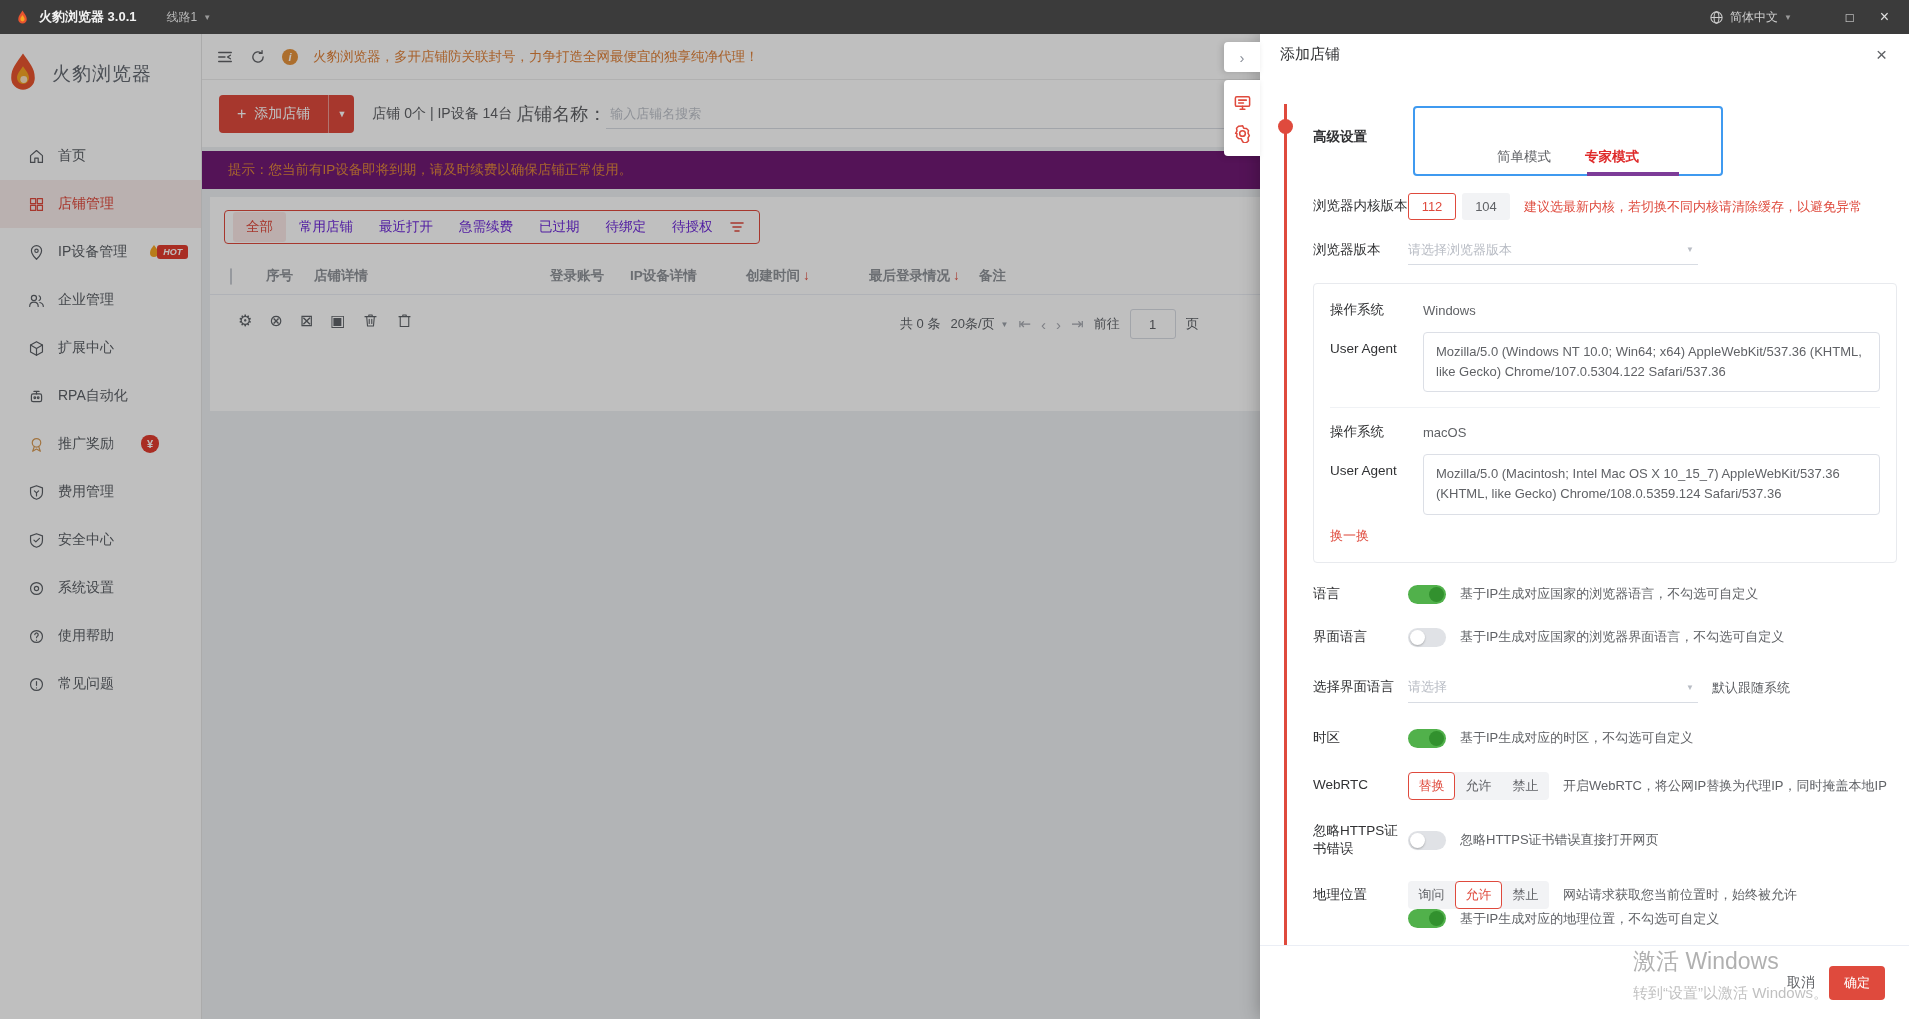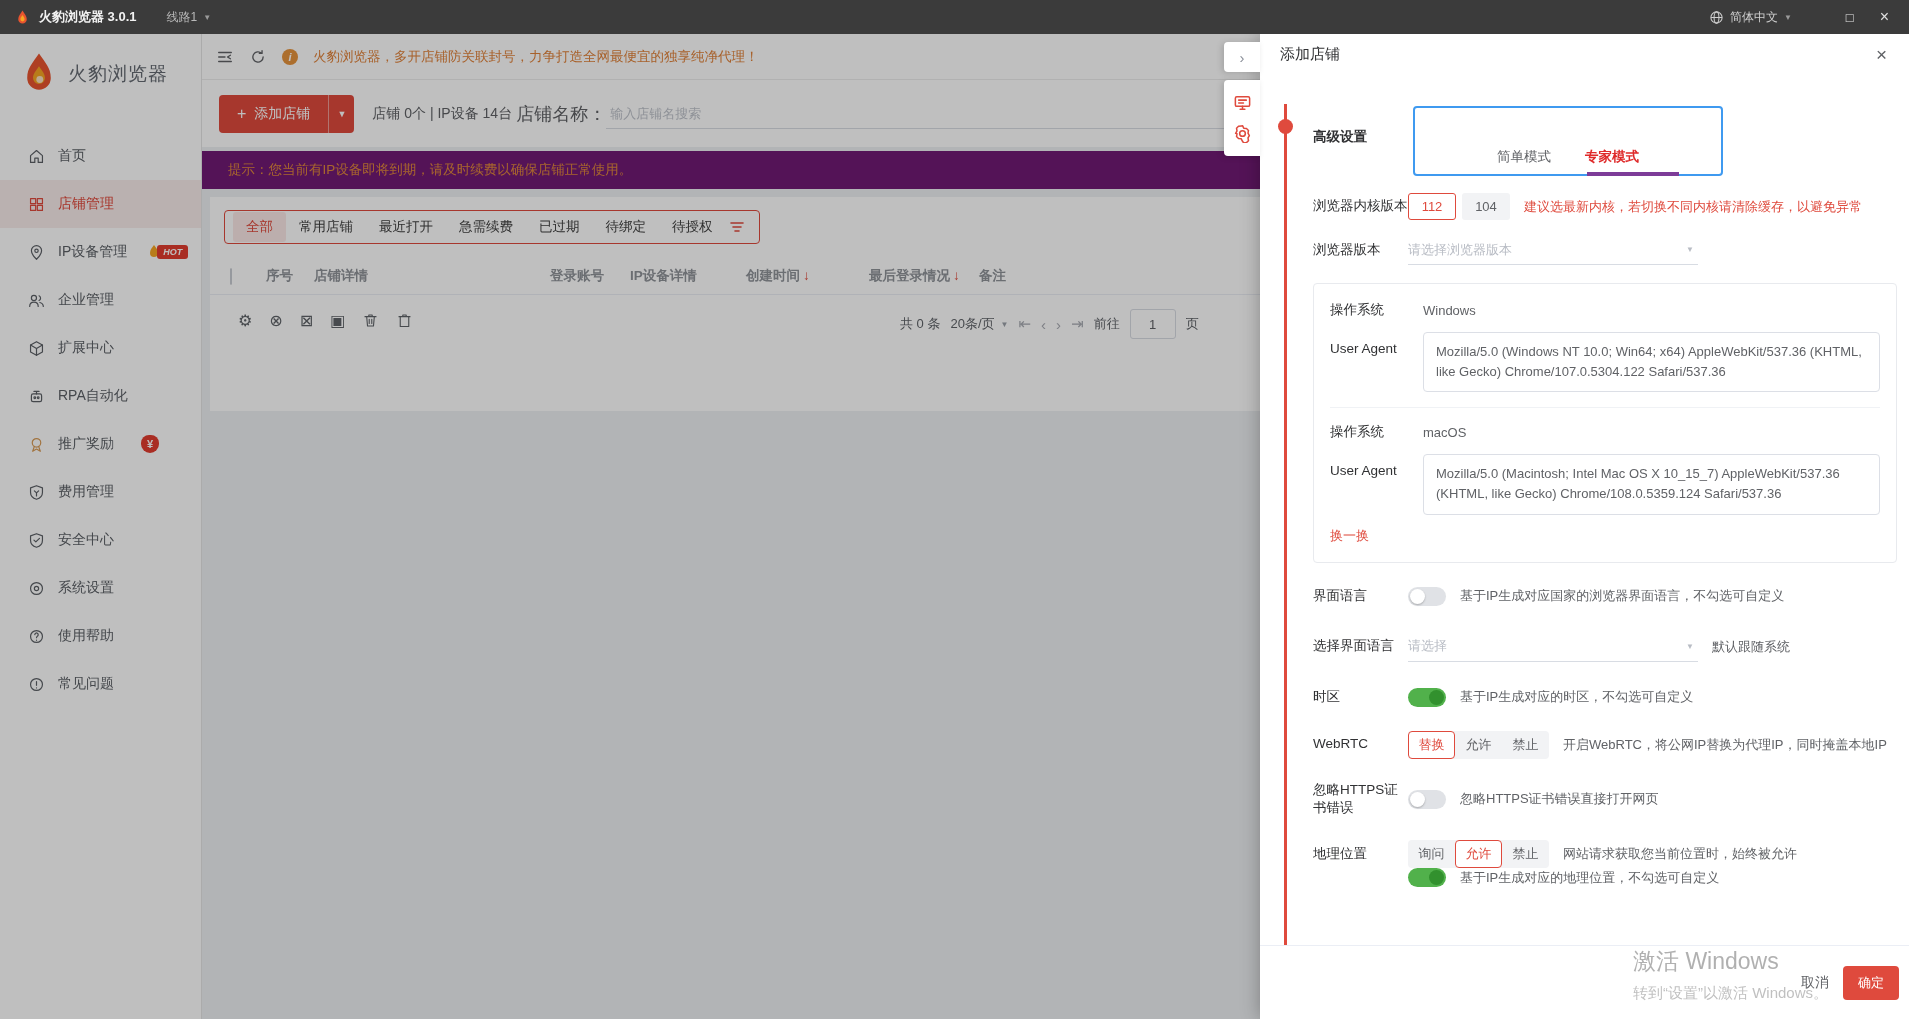--- a/index.html
+++ b/index.html
@@ -9,21 +9,21 @@
   
   .titlebar{position:absolute;left:0;top:0;right:0;height:34px;background:#3b3b3b;display:flex;align-items:center;padding:0 14px;z-index:200;color:#d9d9d9}
   .tb-title{font-weight:bold;font-size:13px;color:#f2f2f2;margin-left:8px}
   .tb-line{margin-left:30px;font-size:12px;color:#b9b9b9;display:flex;align-items:center;gap:6px}
   .tb-right{margin-left:auto;display:flex;align-items:center;gap:8px}
   .tb-lang{display:flex;align-items:center;gap:6px;font-size:12px;color:#cfcfcf}
   .tb-win{display:flex;align-items:center;gap:26px;margin-left:46px;padding-right:6px;color:#e0e0e0}
   .caret{font-size:8px;color:#9a9a9a}
   
   .sidebar{position:absolute;left:0;top:34px;bottom:0;width:202px;background:#fff;border-right:1px solid #e4e4e4;z-index:1}
-  .logo-area{height:80px;display:flex;align-items:center;padding-left:20px;gap:10px}
+  .logo-area{height:80px;display:flex;align-items:center;padding-left:4px;gap:10px}
   .logo-text{font-size:19px;color:#666b73;letter-spacing:1px}
   .nav{padding-top:18px}
   .nav-item{height:48px;display:flex;align-items:center;padding-left:28px;gap:13px;font-size:14px;color:#5c6066;cursor:pointer;position:relative}
   .nav-item.active{color:#df4a3d;background:#f9edeb}
   .nico{width:17px;height:17px;flex:none;stroke:currentColor;fill:none;stroke-width:1.4;stroke-linecap:round;stroke-linejoin:round}
   .hot-badge{display:inline-flex;align-items:center;margin-left:8px}
   .hot-tag{background:#e23c2f;color:#fff;font-size:9px;font-weight:bold;font-style:italic;padding:2px 6px;border-radius:3px;margin-left:-3px}
   .money-badge{width:18px;height:18px;border-radius:45% 45% 50% 50%;background:#e23c2f;color:#fff;font-size:11px;font-weight:bold;display:flex;align-items:center;justify-content:center;margin-left:14px}
   
   .main-topbar{position:absolute;left:202px;top:34px;right:0;height:46px;background:#fff;border-bottom:1px solid #ececec;display:flex;align-items:center;padding-left:14px;gap:15px;z-index:1}
@@ -35,21 +35,21 @@
   .add-main{background:#df4a3d;color:#fff;font-size:14px;padding:0 18px;height:38px;display:flex;align-items:center;gap:8px}
   .add-plus{font-size:16px}
   .add-caret{background:#df4a3d;border-left:1px solid rgba(255,255,255,.45);width:26px;display:flex;align-items:center;justify-content:center;color:#fff;font-size:9px}
   .counts{margin-left:18px;color:#606266;font-size:14px}
   .search-label{margin-left:4px;color:#606266;font-size:18px}
   .search-input{width:650px;border:none;outline:none;border-bottom:1px solid #d8dce3;height:30px;font-size:13px;color:#606266;background:transparent;padding:0 4px}
   .search-input::placeholder{color:#bfc3cb}
   .alert-bar{position:absolute;left:202px;top:151px;right:0;height:38px;background:#701a75;color:#e0883c;display:flex;align-items:center;padding-left:26px;font-size:13.5px;z-index:1}
   .content-card{position:absolute;left:210px;top:197px;right:0;height:214px;background:#fff;z-index:1}
   .filters{margin:13px 0 0 14px;display:inline-flex;align-items:center;border:1px solid #df4a3d;border-radius:4px;height:34px;padding:0 8px}
-  .filter{padding:0 13px;height:30px;line-height:30px;font-size:13.5px;color:#404040;cursor:pointer;border-radius:3px}
+  .filter{padding:0 13px;height:30px;line-height:30px;font-size:13.5px;color:#6d28d9;cursor:pointer;border-radius:3px}
   .filter.active{color:#df4a3d;background:rgba(223,74,61,.12)}
   .sort-ico{margin:0 6px 0 4px}
   .thead{display:flex;align-items:center;height:37px;border-bottom:1px solid #ebeef5;margin-top:14px;padding-left:20px;color:#8f9399;font-size:13.5px;font-weight:bold}
   .th{flex:none}
   .checkbox{width:14px;height:14px;border:1px solid #c9ccd3;border-radius:2px;background:#fff}
   .sort-arrow{color:#df4a3d;font-weight:normal;margin-left:3px}
   .empty-row{height:62px;border-bottom:1px solid #ebeef5;display:flex;align-items:center;justify-content:center;color:#8f9399;font-size:13.5px}
   .table-footer{position:relative;height:56px}
   .foot-icons{position:absolute;left:28px;top:16px;display:flex;align-items:center;gap:17px;color:#5f6368;font-size:16px}
   .fico{width:17px;height:17px;stroke:#5f6368;fill:none;stroke-width:1.3;stroke-linecap:round;stroke-linejoin:round}
@@ -94,21 +94,21 @@
   .change-link{color:#df4a3d;font-size:13px;margin-top:12px;cursor:pointer;display:inline-block}
   .sw{width:38px;height:19px;border-radius:10px;position:relative;flex:none;cursor:pointer}
   .sw::after{content:"";position:absolute;top:2px;width:15px;height:15px;border-radius:50%}
   .sw.on{background:#51b14b}
   .sw.on::after{right:2px;background:#32912e}
   .sw.off{background:#e0e2e6}
   .sw.off::after{left:2px;background:#fff;box-shadow:0 1px 2px rgba(0,0,0,.25)}
   .seg{display:flex;background:#f2f3f5;border-radius:4px}
   .seg-btn{min-width:47px;height:28px;display:flex;align-items:center;justify-content:center;font-size:13px;color:#606266;padding:0 8px;cursor:pointer}
   .seg-btn.active{background:#fff;border:1px solid #df4a3d;color:#df4a3d;border-radius:4px}
-  .drawer-footer{position:absolute;left:0;right:0;bottom:0;height:74px;border-top:1px solid #ebeef5;background:#fff;display:flex;align-items:center;justify-content:flex-end;padding:0 10px}
+  .drawer-footer{position:absolute;left:0;right:0;bottom:0;height:74px;border-top:1px solid #ebeef5;background:#fff;display:flex;align-items:center;justify-content:flex-end;padding:0 24px}
   .btn-cancel{color:#606266;font-size:14px;padding:8px 14px;cursor:pointer;background:none;border:none}
   .btn-confirm{background:#df4a3d;color:#fff;border:none;border-radius:4px;padding:8px 15px;font-size:13px;cursor:pointer}
   .watermark{position:absolute;left:373px;top:912px;z-index:150;pointer-events:none;color:rgba(128,128,128,.62)}
   .wm1{font-size:23px}
   .wm2{font-size:15px;margin-top:7px;color:rgba(140,140,140,.55)}
 </style>
 </head>
 <body>
 
 <div class="titlebar">
@@ -387,20 +387,25 @@
         <span class="oslabel">操作系统</span>
         <span class="osval">macOS</span>
       </div>
       <div class="uarow">
         <span class="oslabel" style="padding-top:9px">User Agent</span>
         <div class="uabox">Mozilla/5.0 (Macintosh; Intel Mac OS X 10_15_7) AppleWebKit/537.36 (KHTML, like Gecko) Chrome/108.0.5359.124 Safari/537.36</div>
       </div>
       <span class="change-link">换一换</span>
     </div>
 
+    <div class="drow" style="margin-top:22px">
+      <span class="dlabel">语言</span>
+      <span class="sw on"></span>
+      <span class="hint">基于IP生成对应国家的浏览器语言，不勾选可自定义</span>
+    </div>
 
     <div class="drow" style="margin-top:24px">
       <span class="dlabel">界面语言</span>
       <span class="sw off"></span>
       <span class="hint">基于IP生成对应国家的浏览器界面语言，不勾选可自定义</span>
     </div>
 
     <div class="drow" style="margin-top:26px">
       <span class="dlabel">选择界面语言</span>
       <span class="sel">

